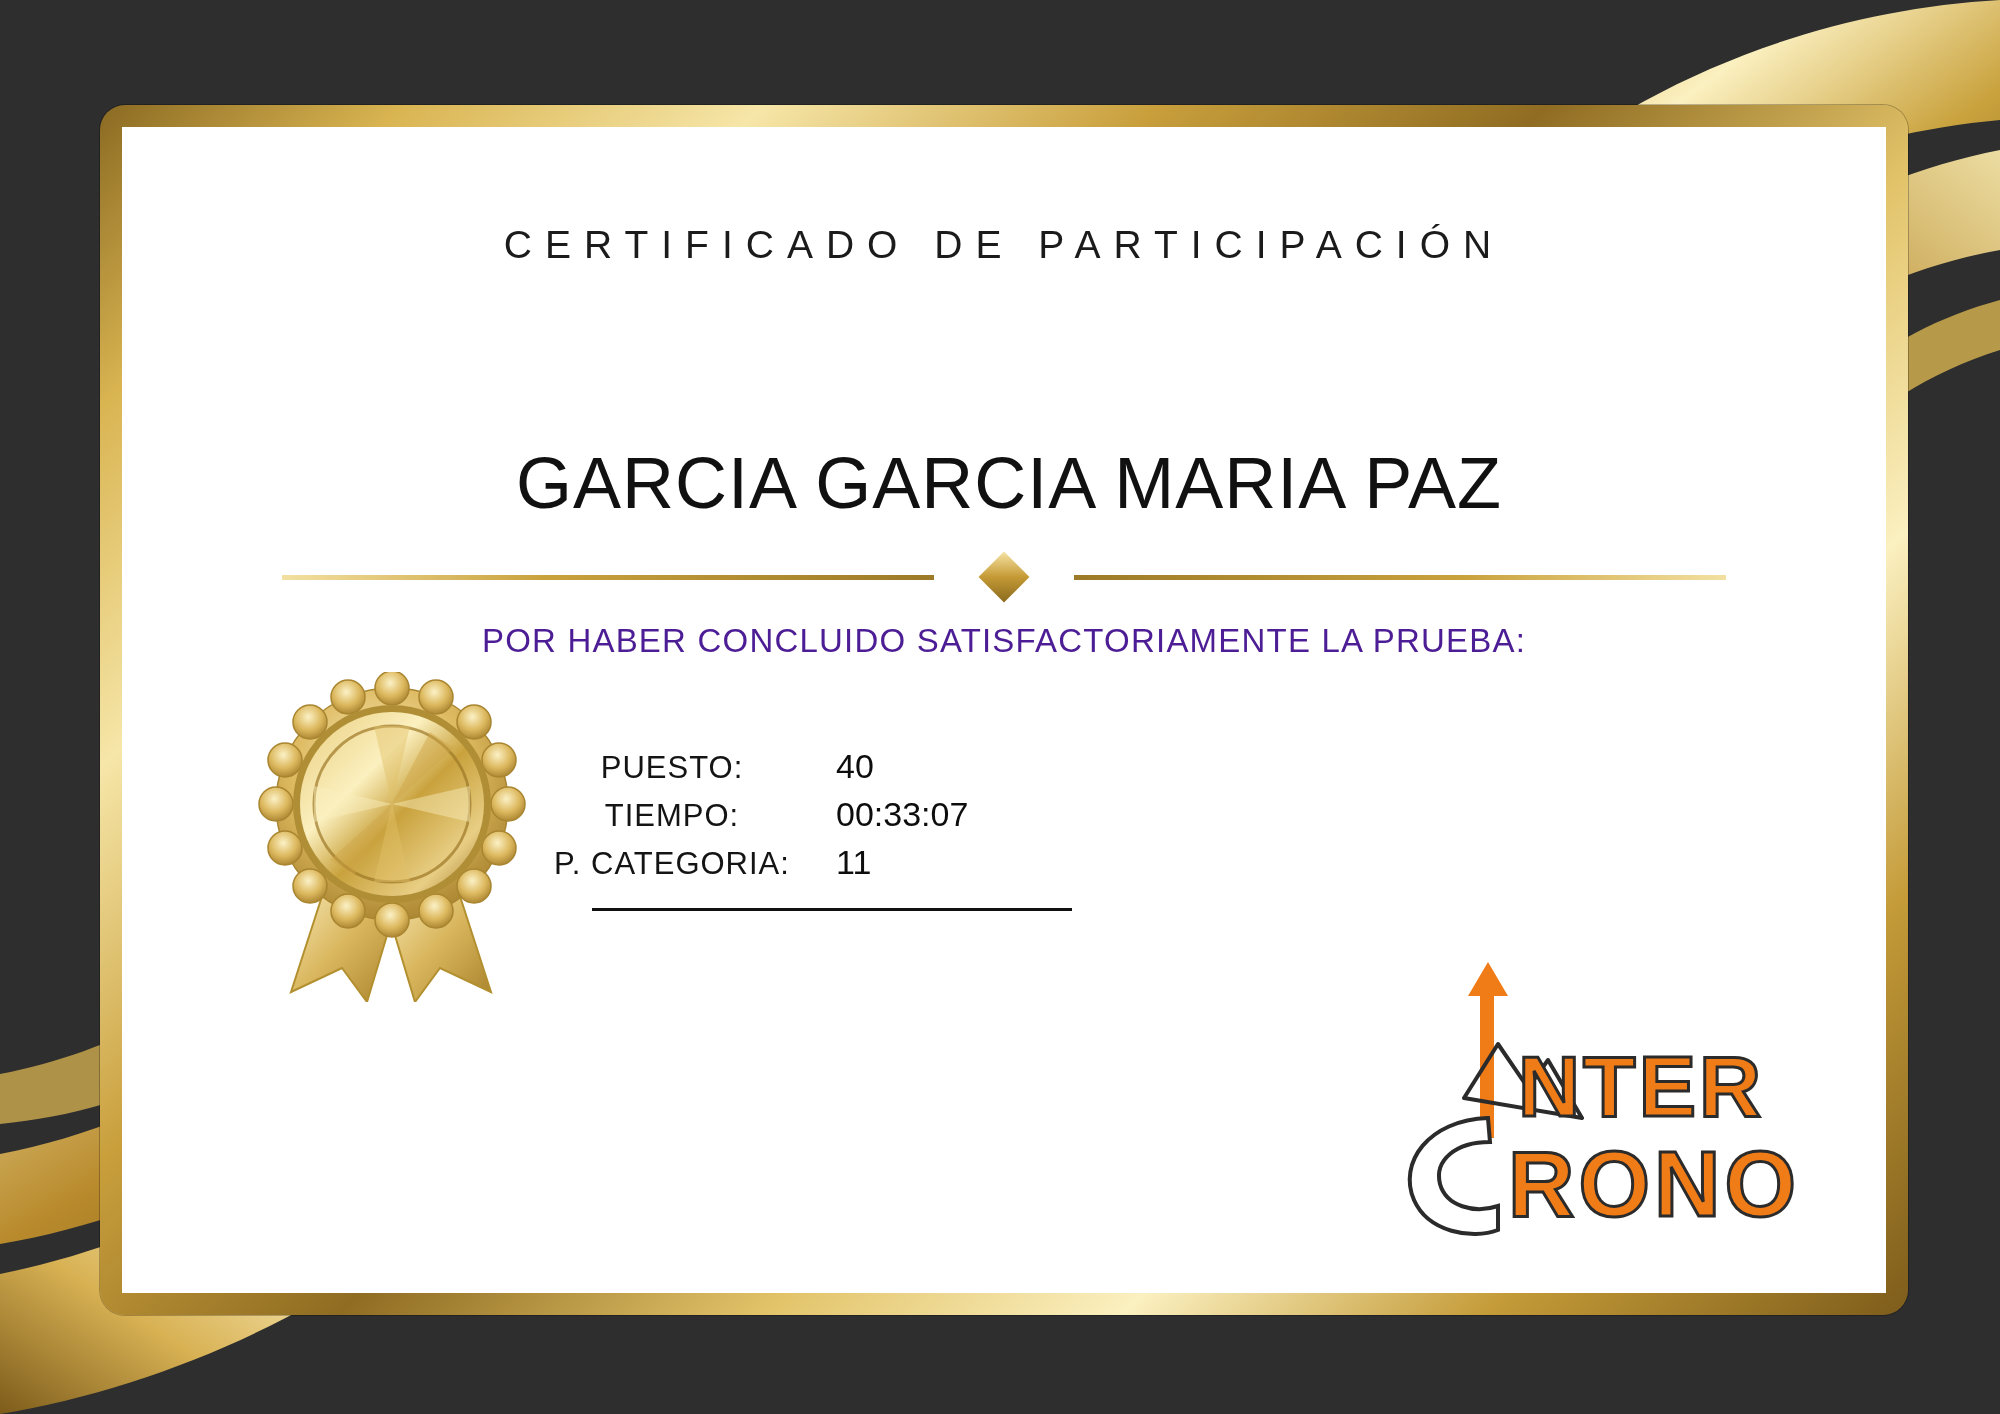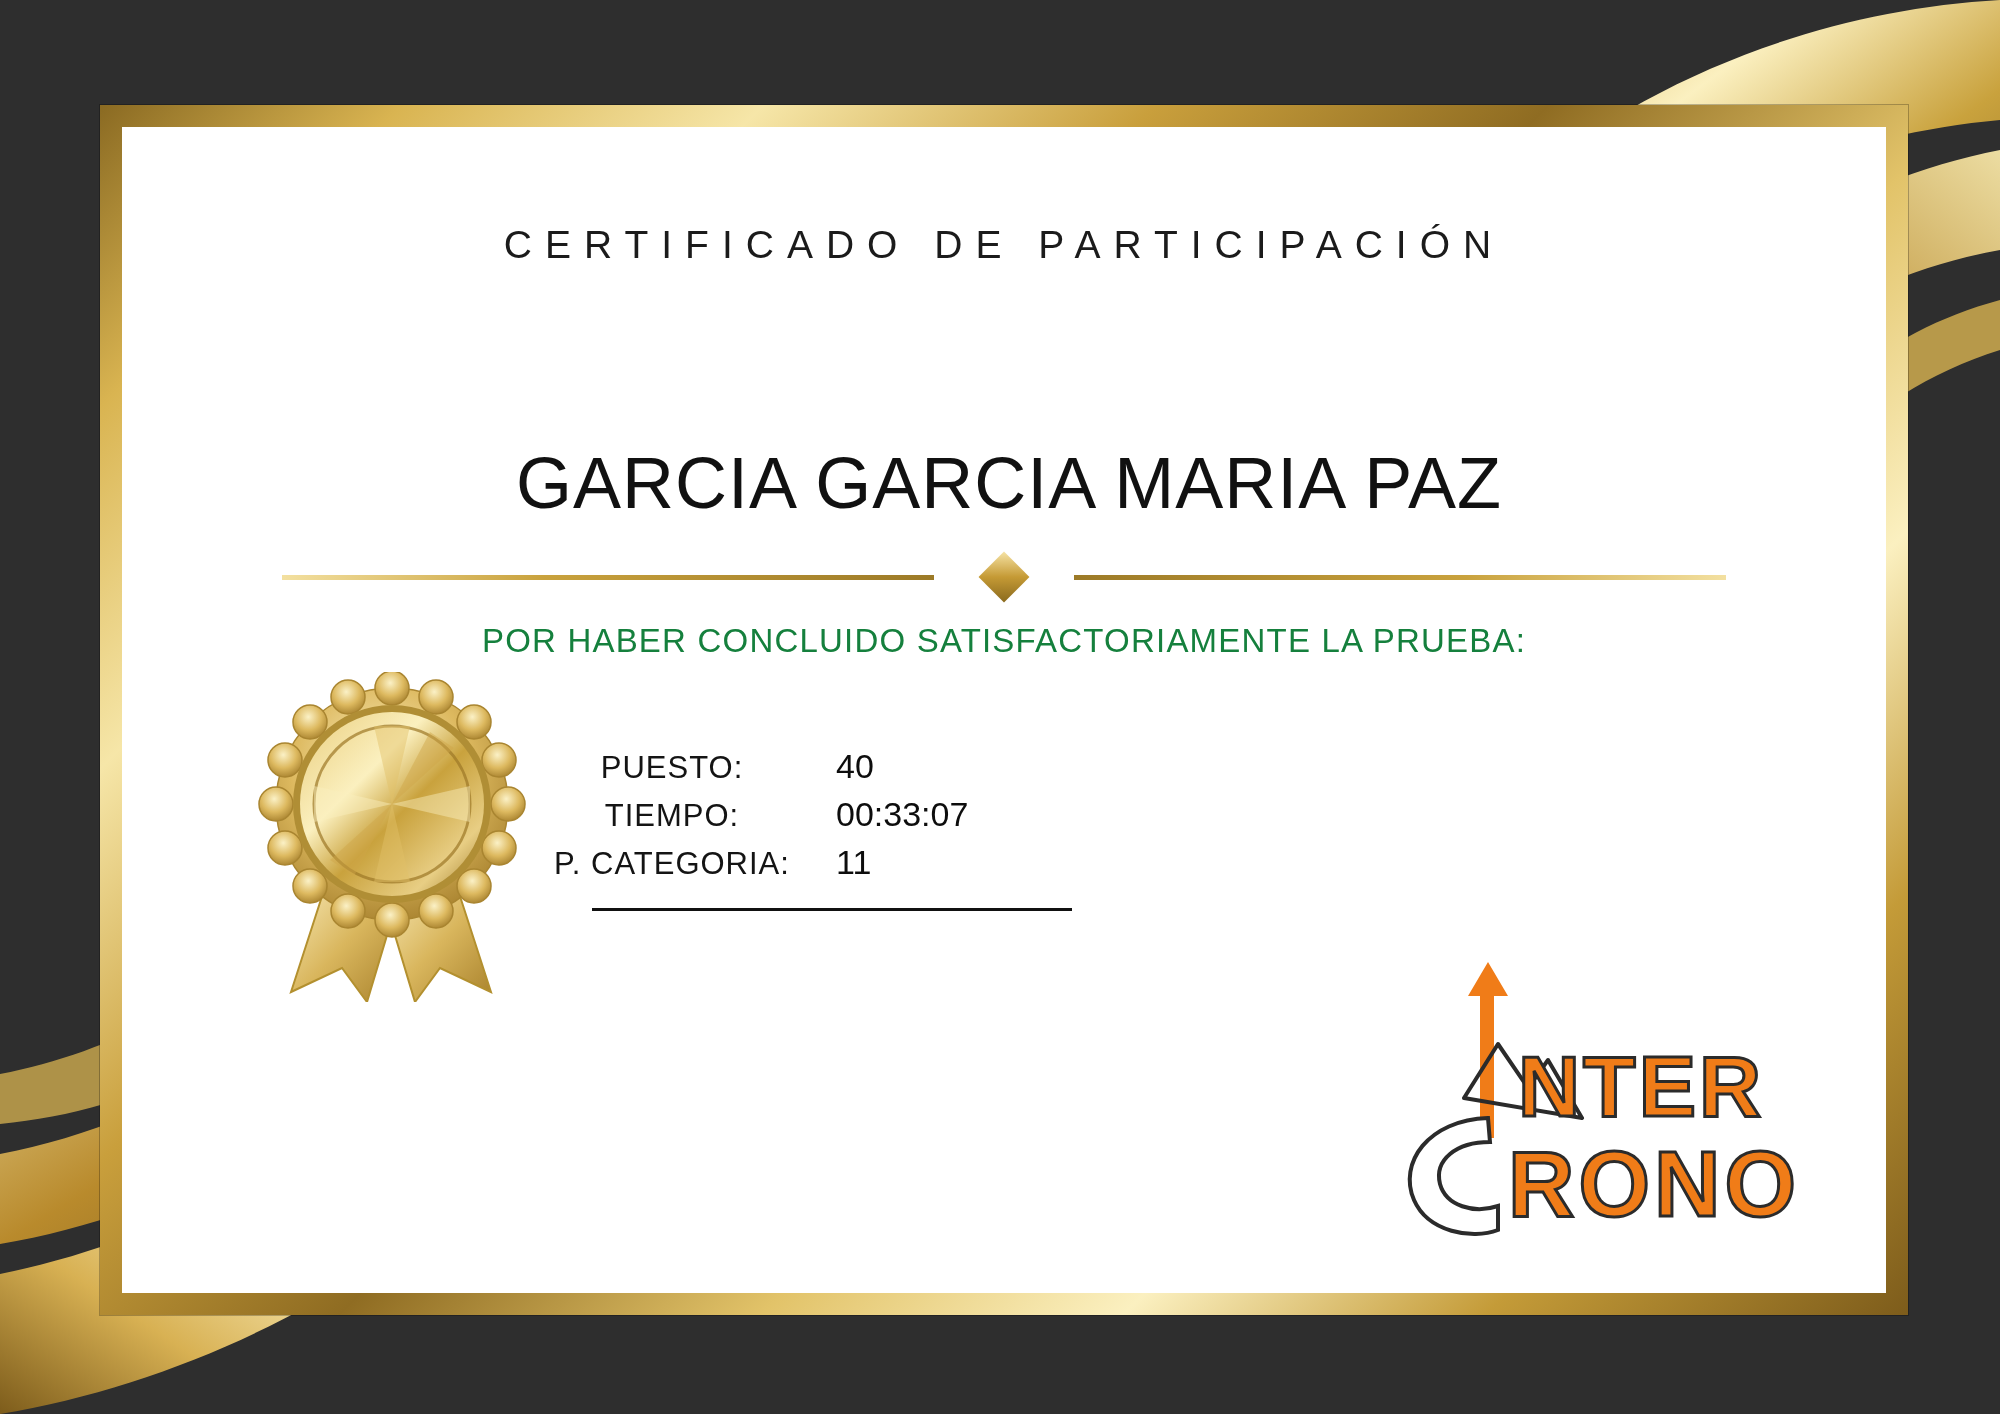--- a/index.html
+++ b/index.html
@@ -42,20 +42,21 @@
         #f6e6a8 22%,
         #c99f3c 35%,
         #8f6c22 48%,
         #e2c369 62%,
         #fbf0c0 74%,
         #c49b38 86%,
         #7d5c1b 100%);
     padding: 22px;
     box-sizing: border-box;
     box-shadow: 0 0 0 1px rgba(0,0,0,0.25);
+    border-radius: 25px;
   }
   .inner-white {
     position: relative;
     width: 100%;
     height: 100%;
     background: #ffffff;
     box-sizing: border-box;
     overflow: hidden;
   }
 
@@ -122,21 +123,21 @@
   }
 
   .subtitle {
     position: absolute;
     top: 495px;
     left: 0;
     right: 0;
     text-align: center;
     font-size: 33px;
     letter-spacing: 1.2px;
-    color: #15803d;
+    color: #4c1d95;
     white-space: nowrap;
   }
 
   
   .results {
     position: absolute;
     left: 400px;
     top: 620px;
     width: 580px;
   }

